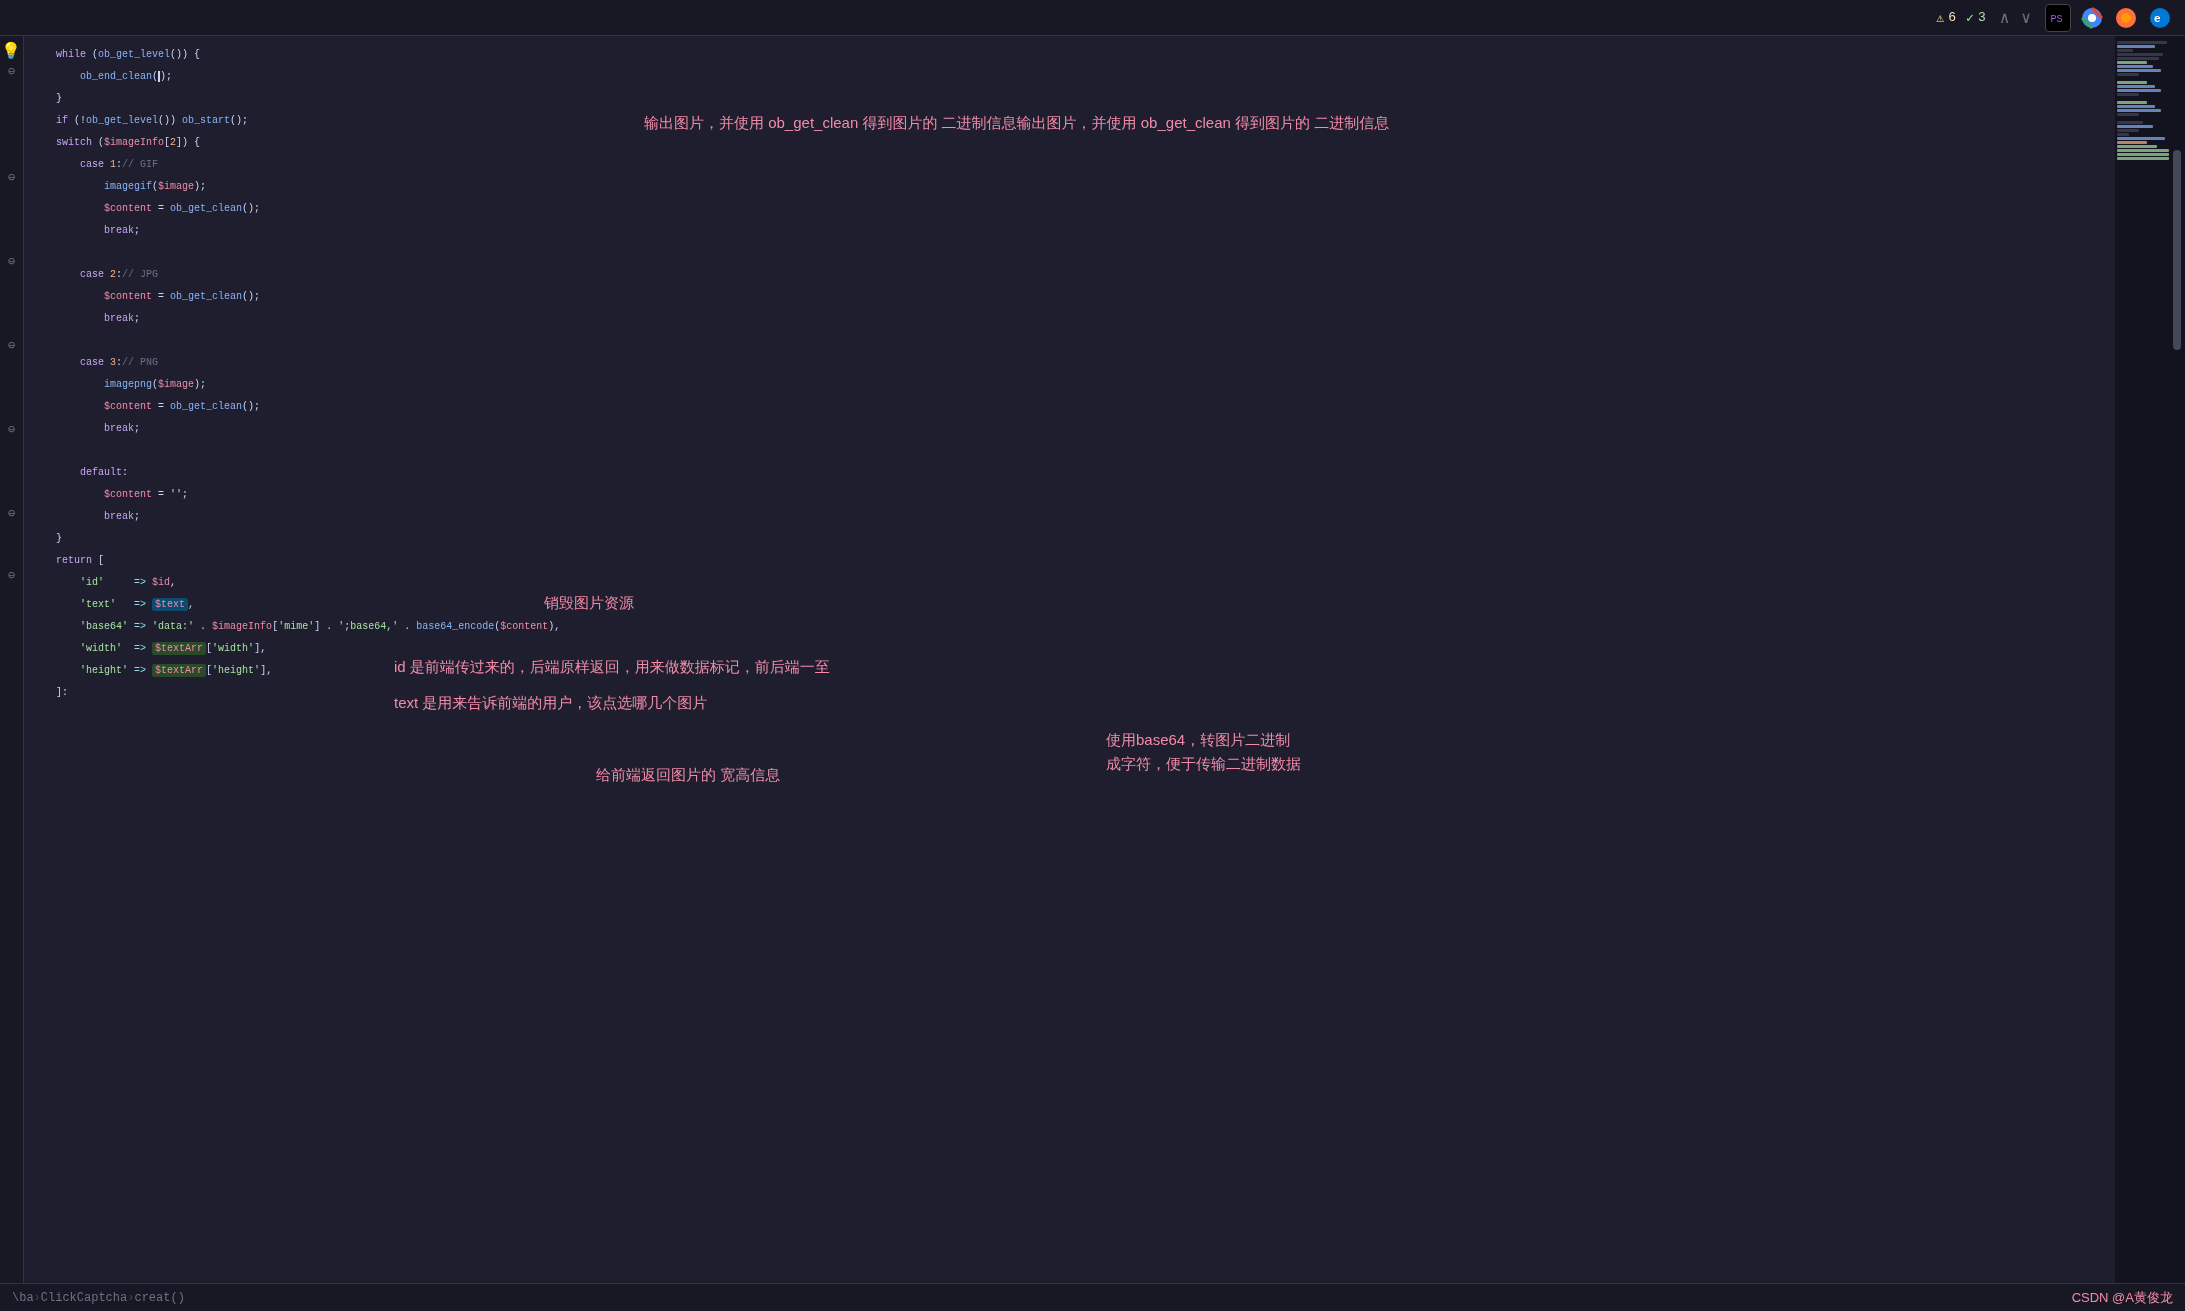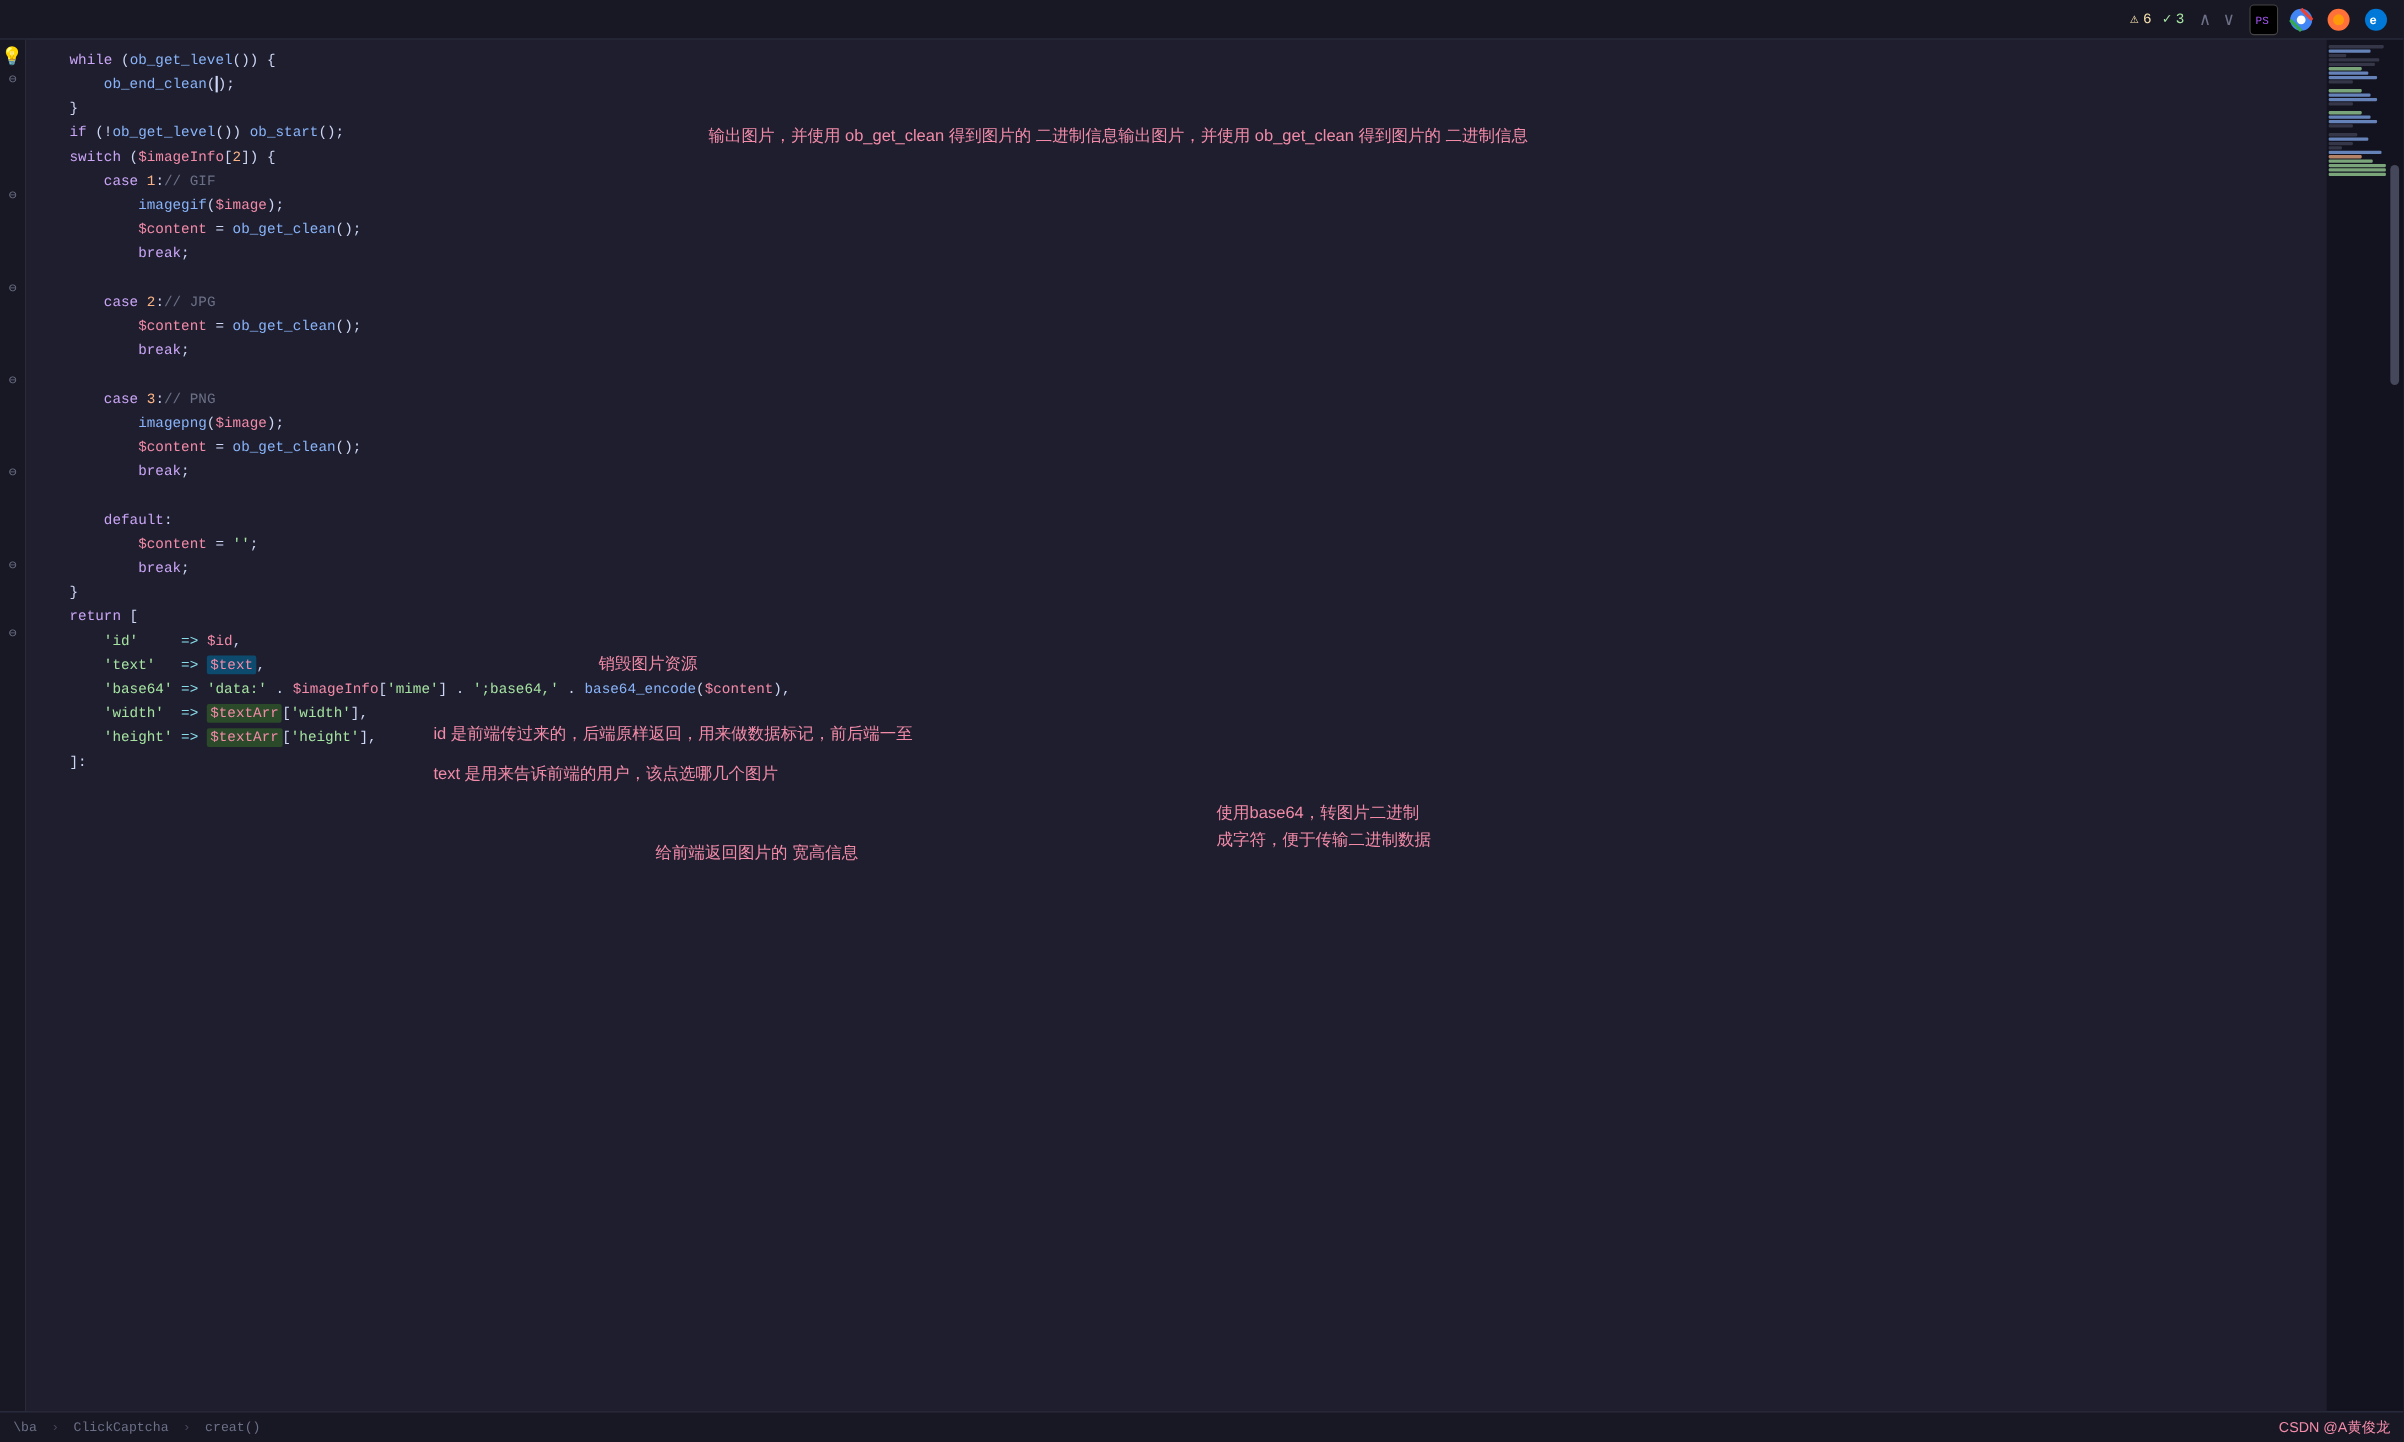--- a/index.html
+++ b/index.html
@@ -123,21 +123,21 @@
       align-items: flex-start;
       min-height: 22px;
       line-height: 22px;
       padding: 0 8px;
       position: relative;
     }
 
     .line-content {
       flex: 1;
       white-space: pre;
-      font-size: 13px;
+      font-size: 10px;
     }
 
     
     .kw { color: #cba6f7; } 
     .fn { color: #89b4fa; } 
     .str { color: #a6e3a1; } 
     .var { color: #f38ba8; } 
     .num { color: #fab387; } 
     .cm { color: #6c7086; }
     .arrow { color: #89dceb; }
@@ -171,21 +171,21 @@
       align-items: center;
       padding: 0 12px;
       font-size: 12px;
       color: #6c7086;
       gap: 8px;
     }
 
     .status-path {
       display: flex;
       align-items: center;
-      gap: 13px;
+      gap: 0;
     }
 
     .status-sep {
       color: #45475a;
     }
 
     .ind-blue { background: #89b4fa; }
     .ind-green { background: #a6e3a1; }
     .ind-orange { background: #fab387; }
     .ind-gray { background: #45475a; }

